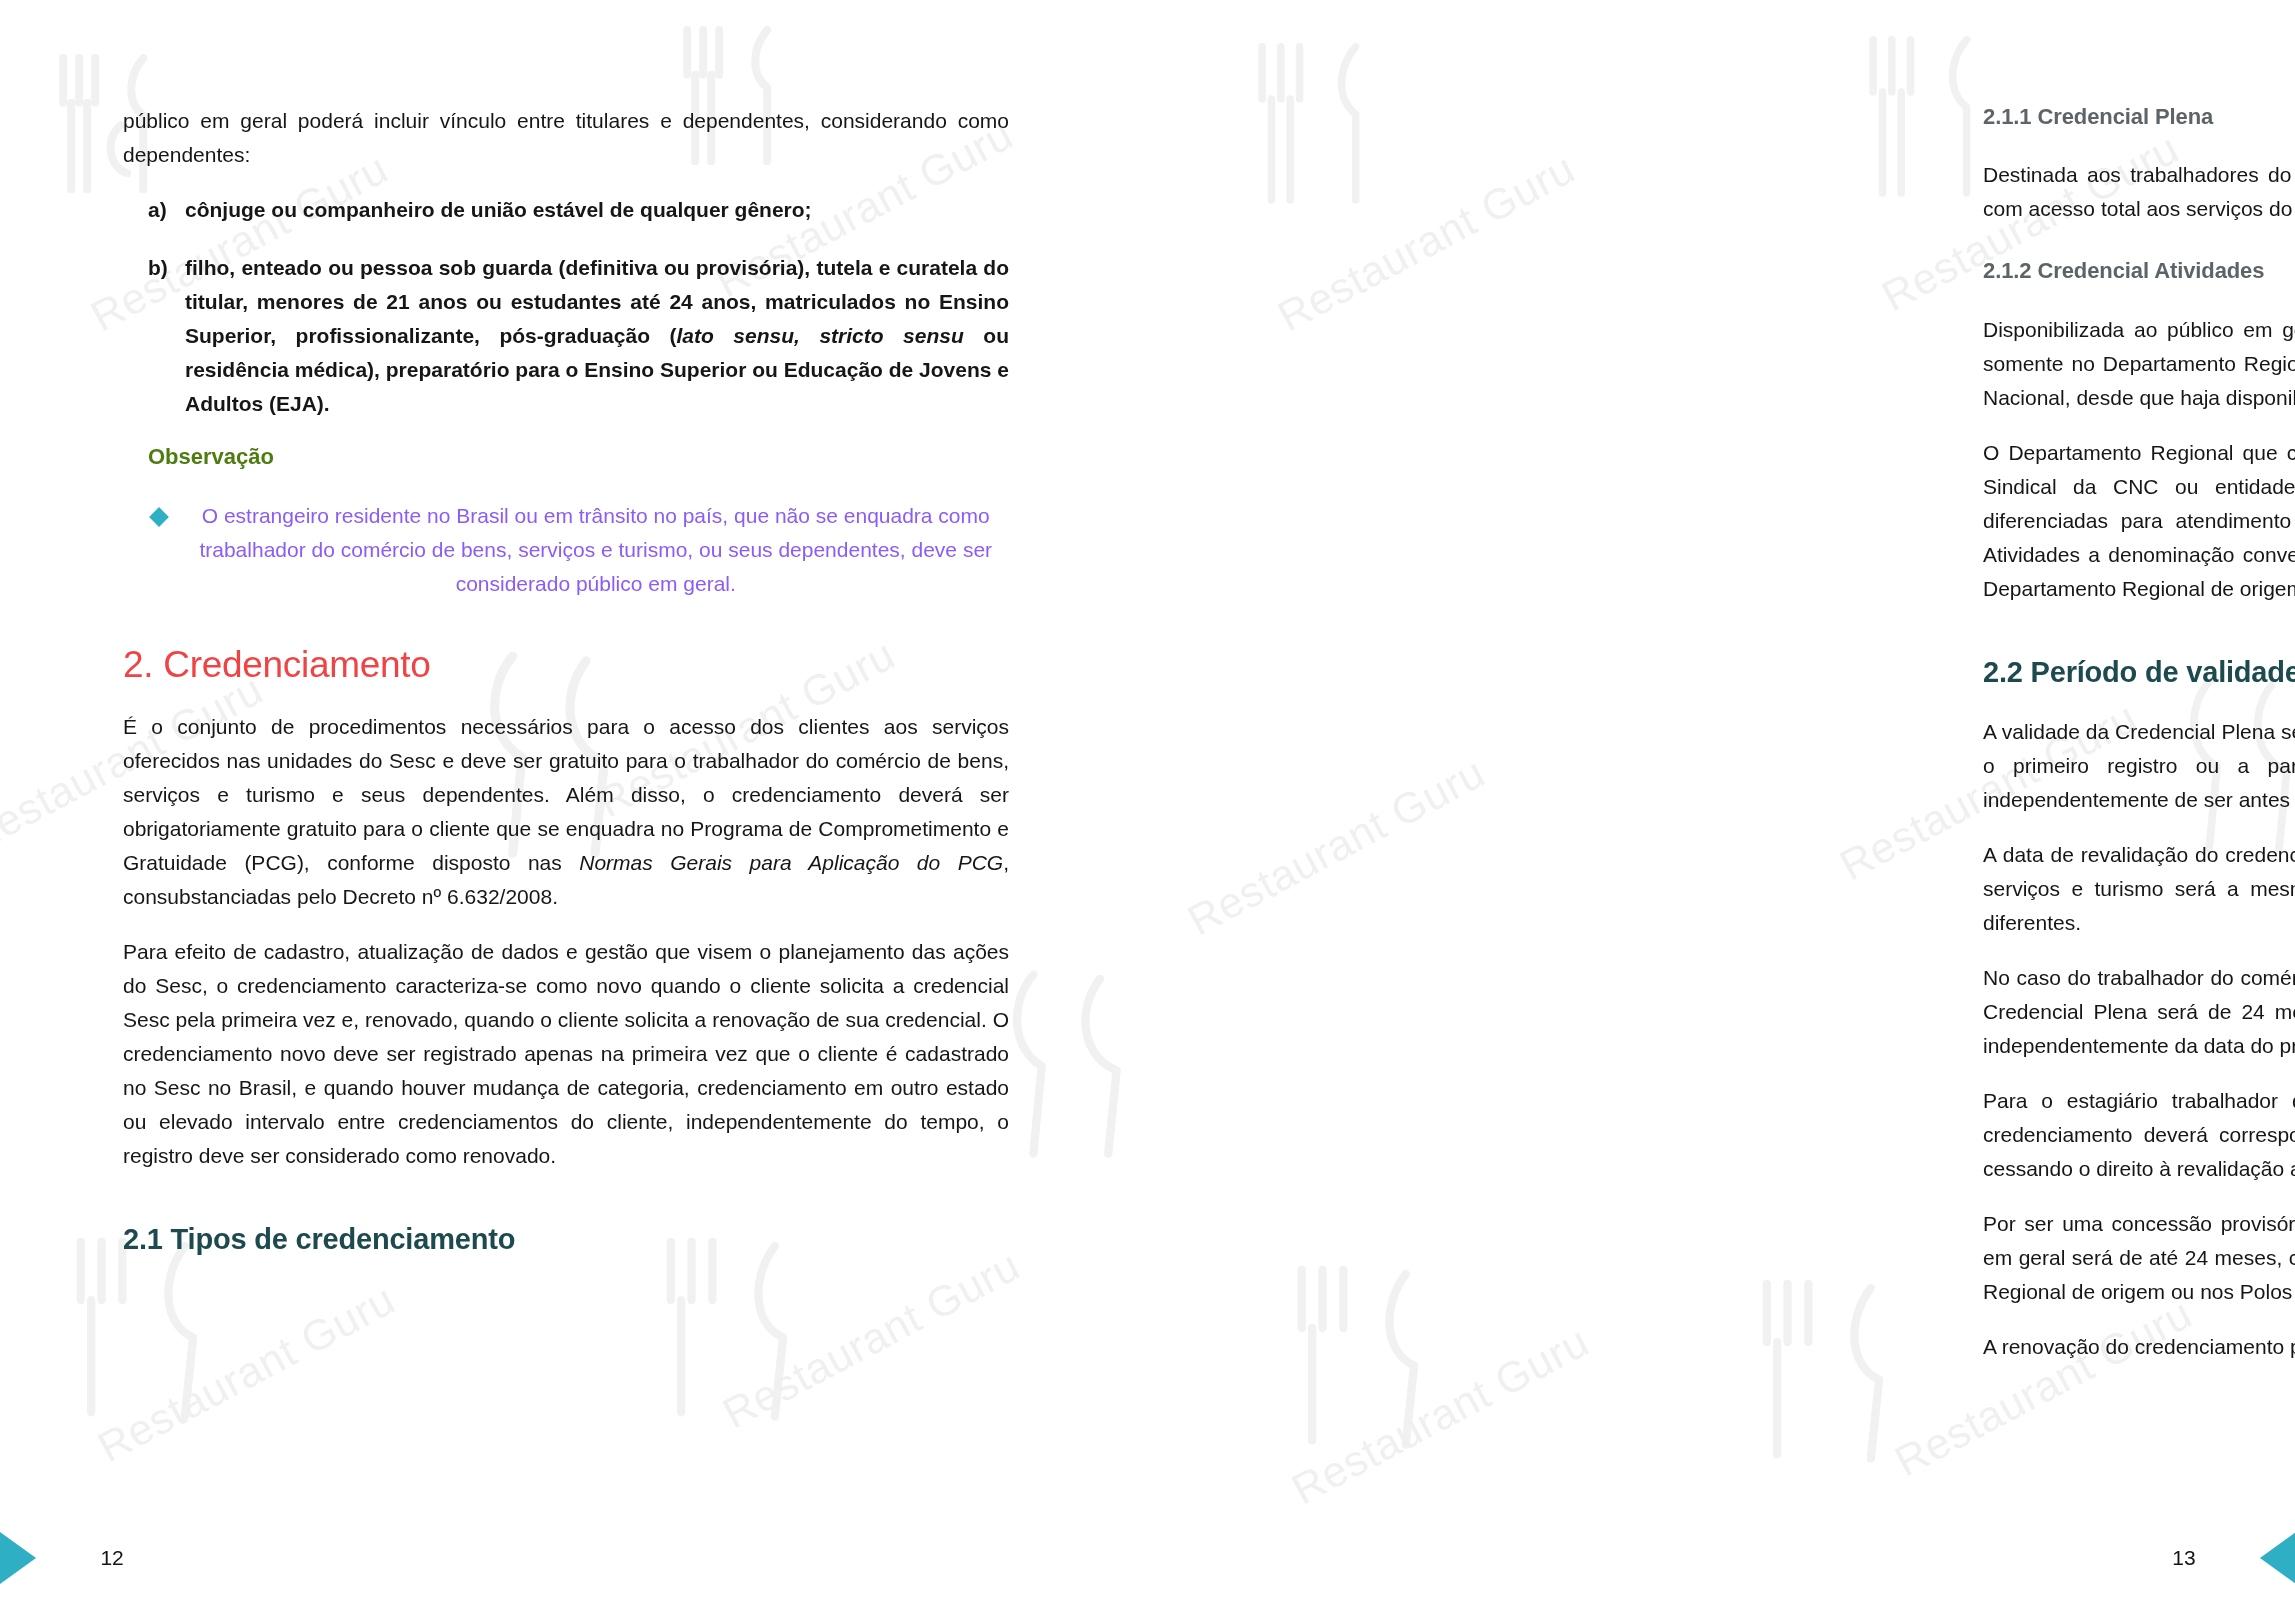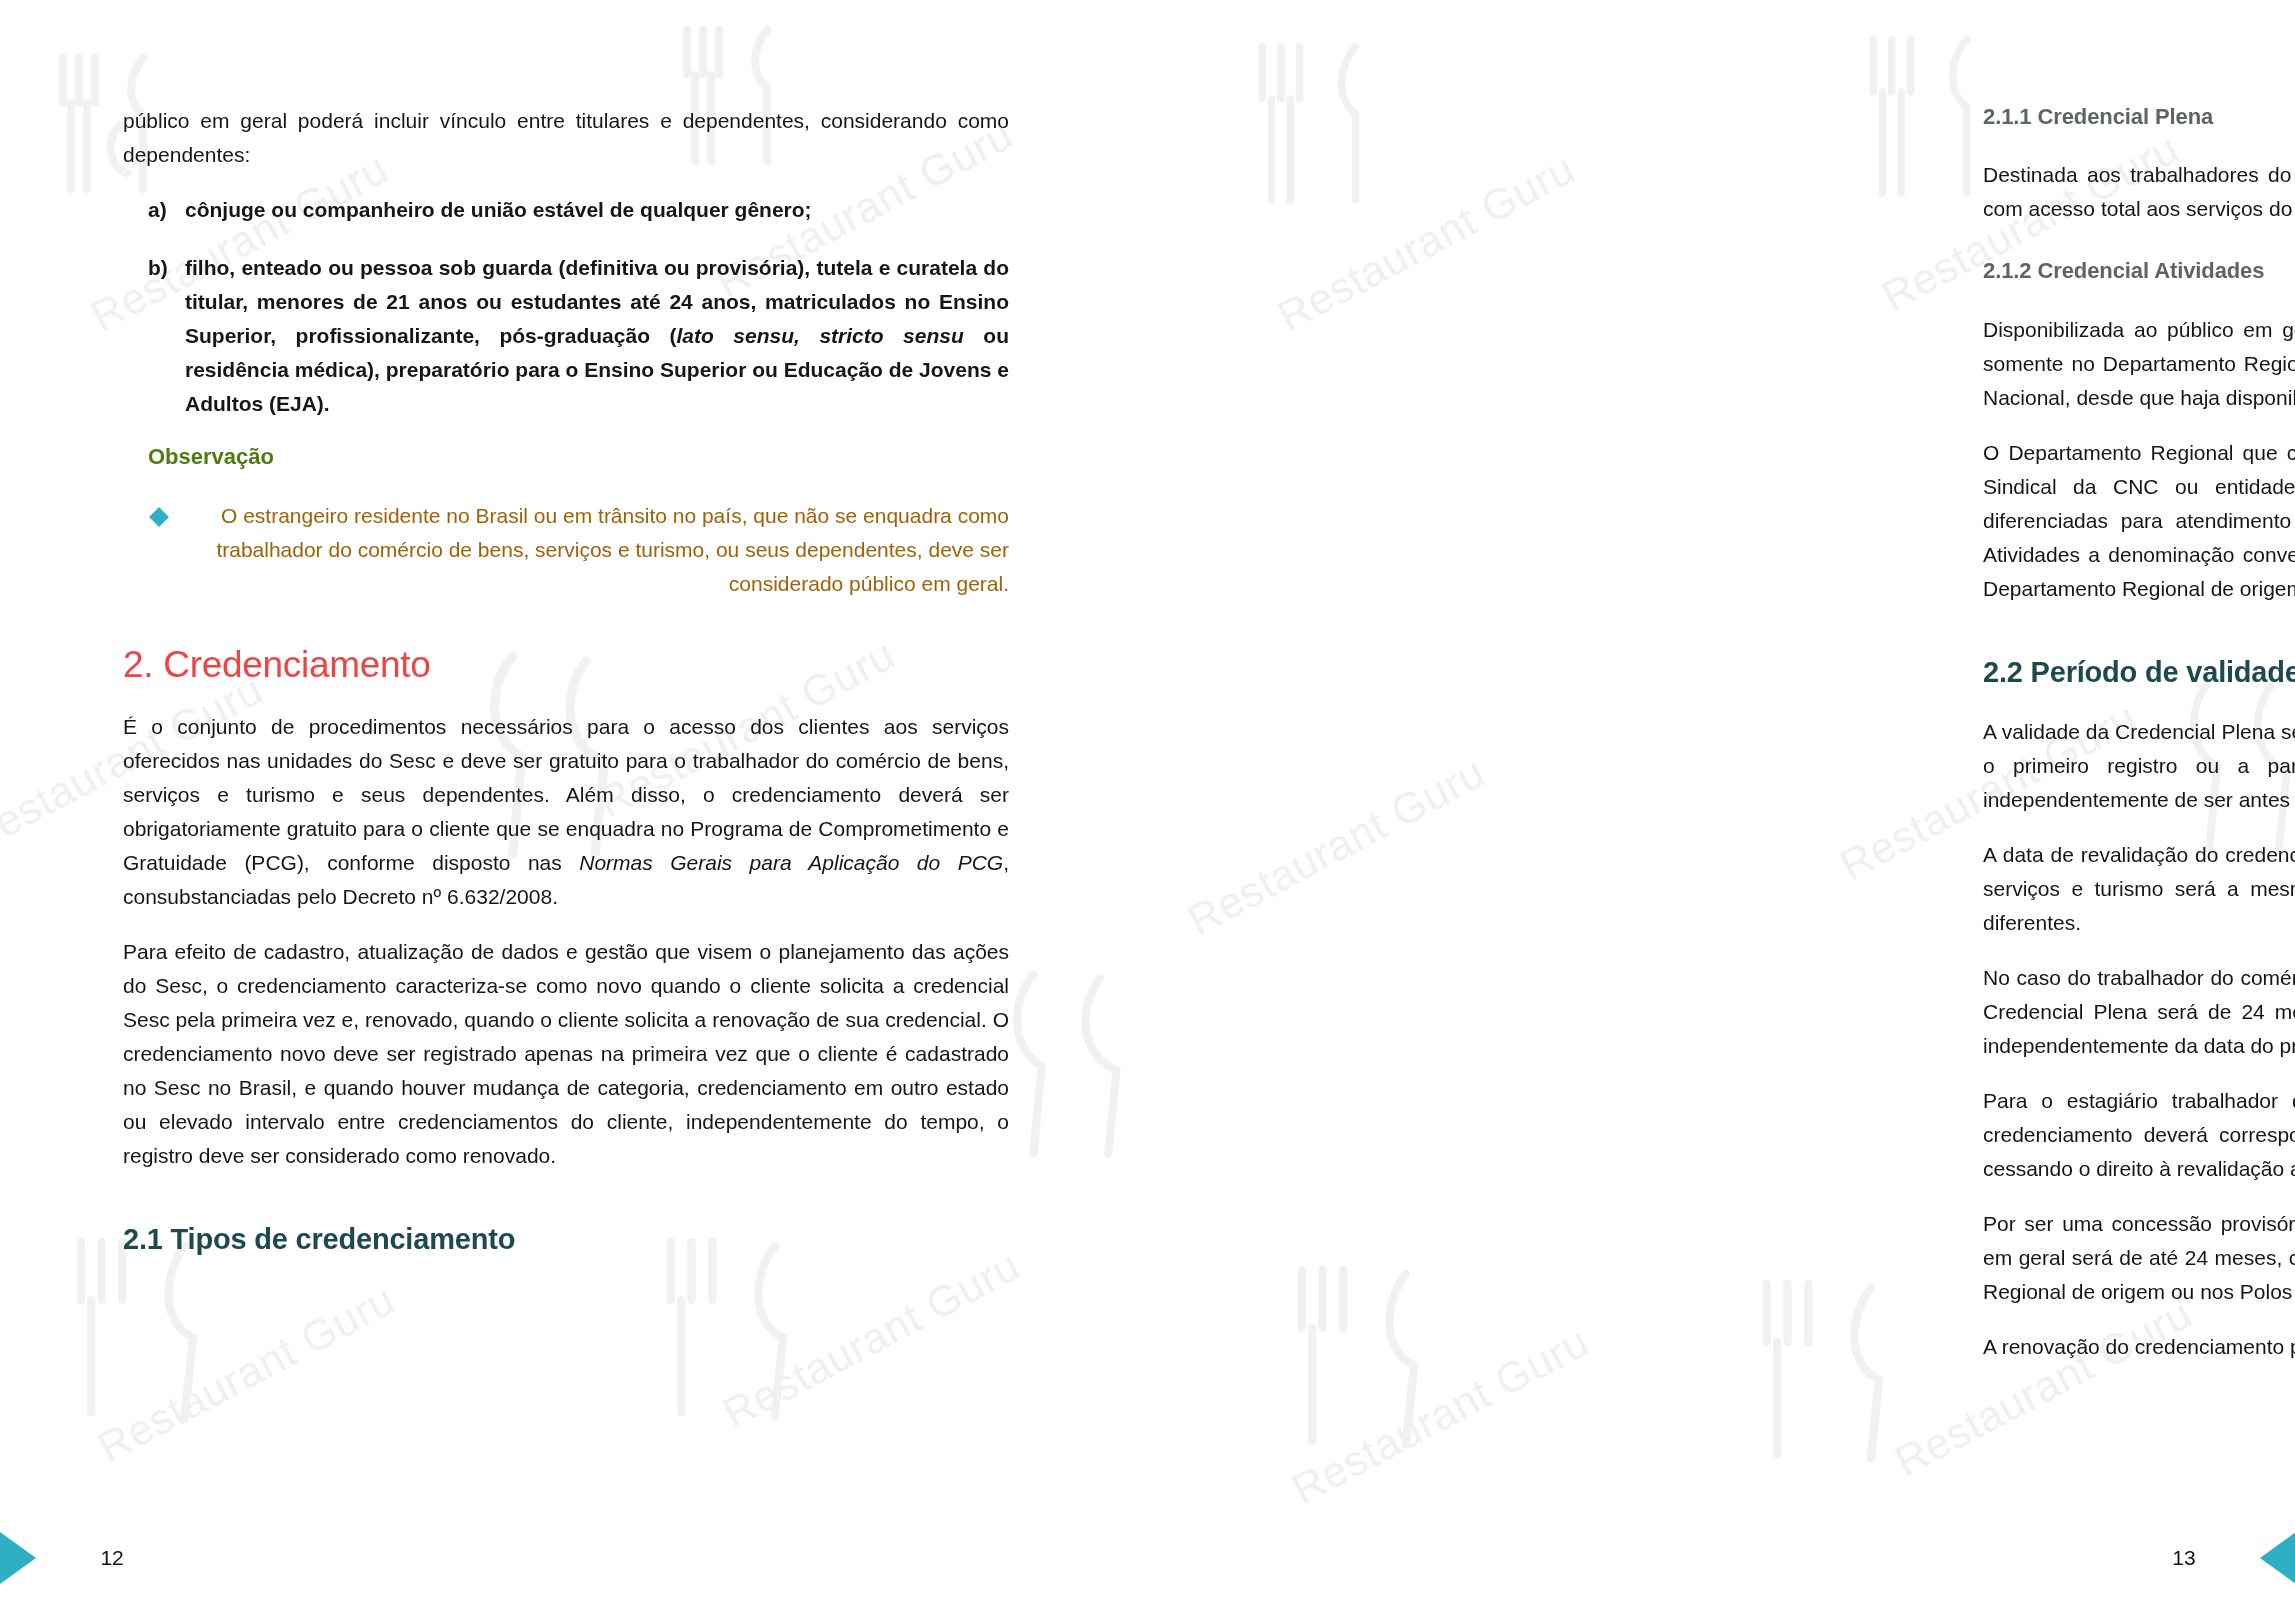--- a/index.html
+++ b/index.html
@@ -116,22 +116,22 @@
     display: block;
     width: 14px;
     height: 14px;
     background: #2EAFC4;
     transform: rotate(45deg);
   }
   .dlist-text {
     flex: 1;
     font-size: 21px;
     line-height: 1.62;
-    color: #a16207;
-    text-align: right;
+    color: #8b5cf6;
+    text-align: center;
   }
 
   
   h1.h-main {
     font-family: "Liberation Sans", sans-serif;
     font-size: 37px;
     font-weight: normal;
     color: #ef4444;
     letter-spacing: -0.3px;
     margin: 43px 0 23.6px 0;

